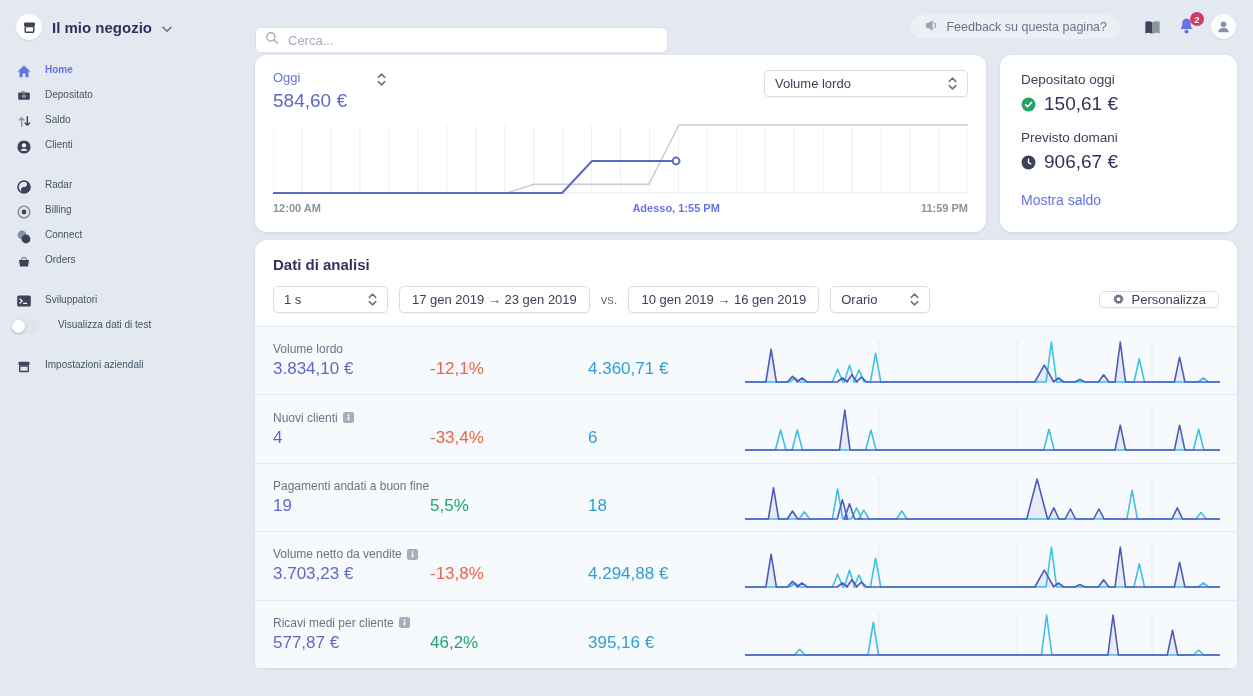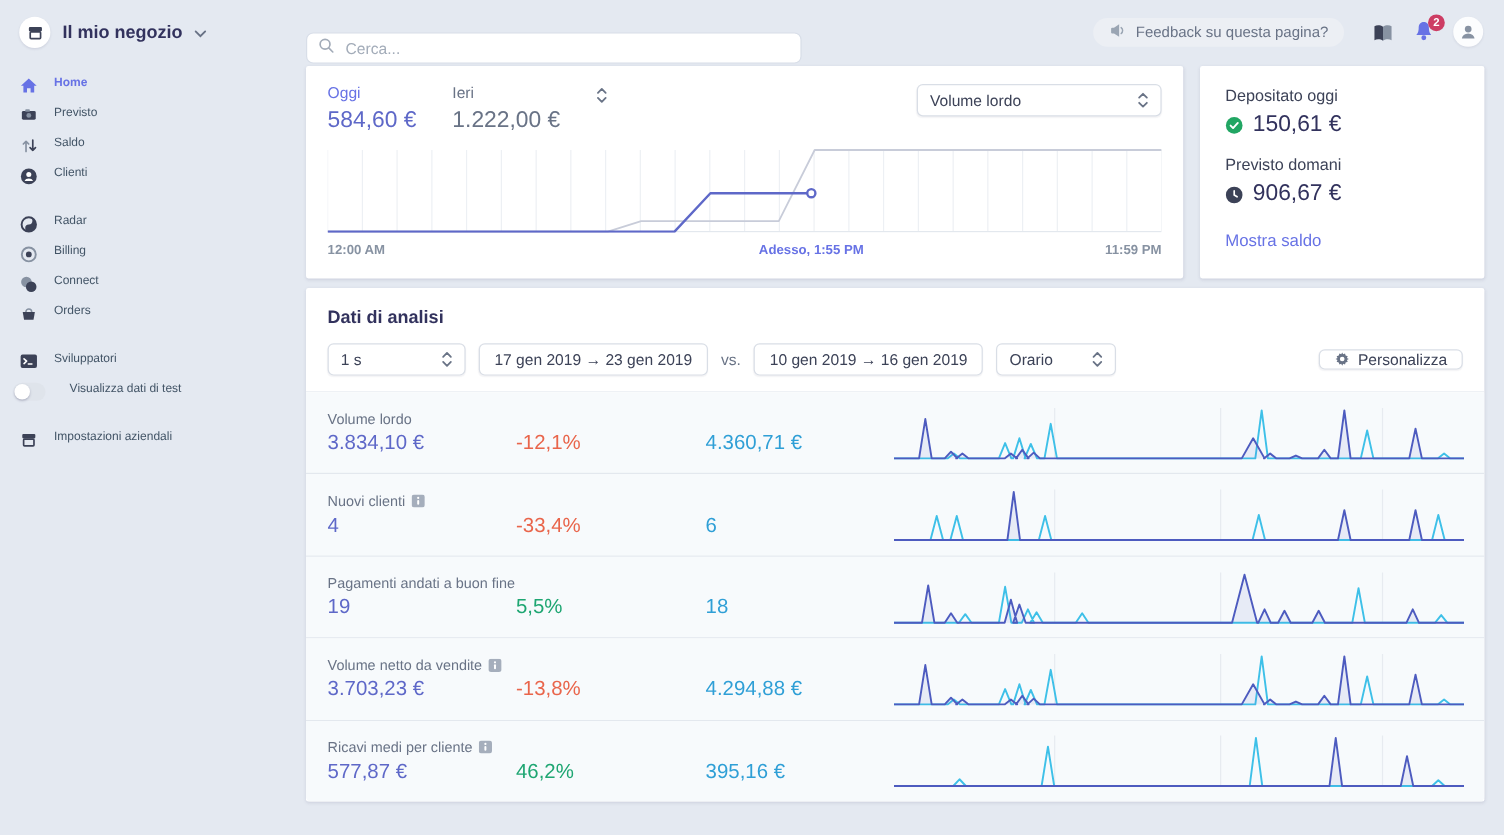--- a/index.html
+++ b/index.html
@@ -23,21 +23,21 @@
   
   .search-box { position:absolute; left:255px; top:27px; width:413px; height:26px; background:#fff; border:1px solid #d8dee8; border-radius:6px; display:flex; align-items:center; padding:0 9px; gap:7px; }
   .search-box input { border:none; outline:none; flex:1; font-size:13px; font-family:inherit; color:#32325d; background:transparent; }
   .search-box input::placeholder { color:#a3acb9; }
   .feedback-btn { position:absolute; right:133px; top:15px; height:24px; border-radius:12px; background:#eceff4; border:none; display:flex; align-items:center; gap:7px; padding:0 13px; font-size:12.5px; color:#697386; font-family:inherit; cursor:pointer; }
   .hdr-icon { position:absolute; top:17px; width:22px; height:20px; display:flex; align-items:center; justify-content:center; cursor:pointer; }
   .bell-wrap { position:absolute; top:16px; right:52px; width:24px; height:22px; cursor:pointer; }
   .badge { position:absolute; top:-4px; right:-3px; min-width:14px; height:14px; border-radius:8px; background:#cd3d64; color:#fff; font-size:9.5px; font-weight:bold; display:flex; align-items:center; justify-content:center; padding:0 3px; }
   .avatar { position:absolute; top:14px; right:17px; width:25px; height:25px; border-radius:50%; background:#fcfdfe; display:flex; align-items:center; justify-content:center; cursor:pointer; box-shadow:0 1px 2px rgba(50,50,93,.1); }
   
-  .card { position:absolute; background:#fff; border-radius:2px; box-shadow:0 1px 3px rgba(50,50,93,.13); }
+  .card { position:absolute; background:#fff; border-radius:12px; box-shadow:0 1px 3px rgba(50,50,93,.13); }
   .overview-card { left:255px; top:55px; width:731px; height:177px; padding:15px 18px 0; }
   .ov-head { display:flex; align-items:flex-start; }
   .stat { margin-right:30px; }
   .stat-label { font-size:13px; color:#697386; }
   .stat-label.today { color:#6772e5; }
   .stat-value { font-size:19px; margin-top:5px; color:#697386; }
   .stat-value.today { color:#5e68c8; }
   .sortctl { margin-top:2px; cursor:pointer; }
   .selectbox { height:27px; border:1px solid #d9dee6; border-radius:5px; background:#fff; display:flex; align-items:center; justify-content:space-between; padding:0 10px; font-size:13px; color:#3c4257; cursor:pointer; box-shadow:0 1px 1px rgba(50,50,93,.06); }
   .ov-select { width:204px; margin-left:auto; }
@@ -101,21 +101,21 @@
           <span>Home</span>
         </div>
         <div class="nav-item">
           <span class="ic">
             <svg width="16" height="14" viewBox="0 0 16 16">
               <rect x="1.4" y="4" width="13.2" height="8.4" rx="1.4" fill="#3c4257"></rect>
               <rect x="4.6" y="2.4" width="4.4" height="2.4" rx="0.8" fill="#8792a2"></rect>
               <circle cx="8" cy="8.2" r="2.3" fill="#8792a2"></circle>
             </svg>
           </span>
-          <span>Previsto</span>
+          <span>Depositato</span>
         </div>
         <div class="nav-item">
           <span class="ic">
             <svg width="15" height="15" viewBox="0 0 16 16">
               <path d="M5 13 V4 M5 4 L2.6 6.4 M5 4 L7.4 6.4" stroke="#8792a2" stroke-width="1.5" fill="none" stroke-linecap="round" stroke-linejoin="round"></path>
               <path d="M11 3 V12 M11 12 L8.6 9.6 M11 12 L13.4 9.6" stroke="#3c4257" stroke-width="1.5" fill="none" stroke-linecap="round" stroke-linejoin="round"></path>
             </svg>
           </span>
           <span>Saldo</span>
         </div>
@@ -240,24 +240,20 @@
       <circle cx="8" cy="5.6" r="3" fill="#8792a2"></circle>
       <path d="M2.4 14 a5.6 4.6 0 0 1 11.2 0 Z" fill="#8792a2"></path>
     </svg>
 </div>
 
 <div class="card overview-card">
   <div class="ov-head">
     <div class="stat">
       <div class="stat-label today">Oggi</div>
       <div class="stat-value today">584,60 €</div>
-    </div>
-    <div class="stat">
-      <div class="stat-label">Ieri</div>
-      <div class="stat-value">1.222,00 €</div>
     </div>
     <span class="sortctl">
       <svg width="9" height="15" viewBox="0 0 8 14">
           <path d="M1 5 L4 2 L7 5" stroke="#697386" stroke-width="1.4" fill="none" stroke-linecap="round" stroke-linejoin="round"></path>
           <path d="M1 9 L4 12 L7 9" stroke="#697386" stroke-width="1.4" fill="none" stroke-linecap="round" stroke-linejoin="round"></path>
         </svg>
     </span>
     <div class="selectbox ov-select">
       <span>Volume lordo</span>
       <svg width="9" height="15" viewBox="0 0 8 14">

